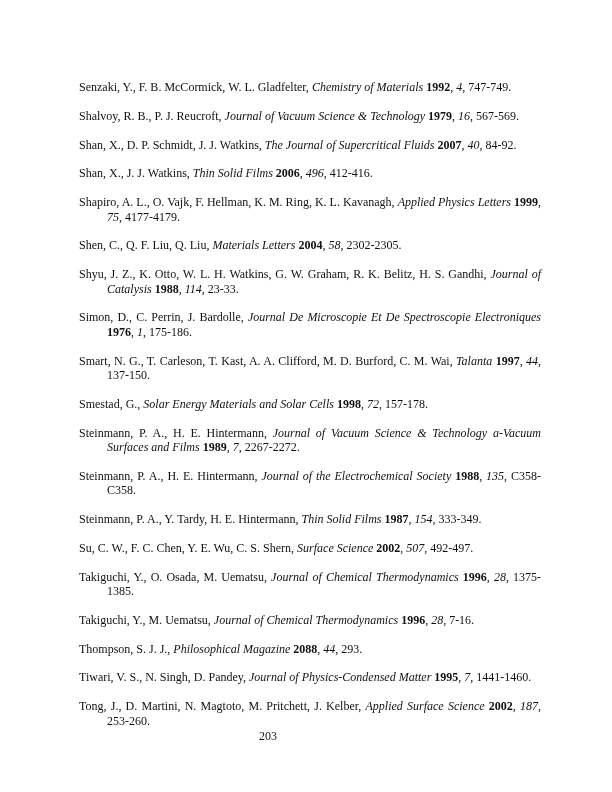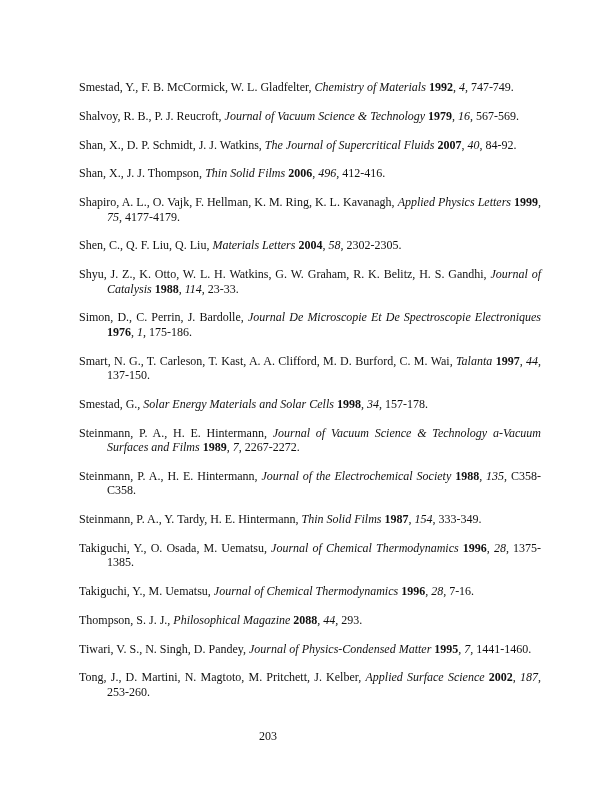--- a/index.html
+++ b/index.html
@@ -41,33 +41,34 @@
       top: 729px;
       text-align: center;
       font-size: 12px;
       line-height: 14px;
     }
   </style>
 </head>
 <body>
 
 <ul class="refs">
-  <li class="ref"><span>Smestad, Y., F. B. McCormick, W. L. Gladfelter, </span><i>Chemistry of Materials</i> <b>1992</b>, <i>4</i>, <span>747-749.</span></li>
+  <li class="ref"><span>Senzaki, Y., F. B. McCormick, W. L. Gladfelter, </span><i>Chemistry of Materials</i> <b>1992</b>, <i>4</i>, <span>747-749.</span></li>
   <li class="ref"><span>Shalvoy, R. B., P. J. Reucroft, </span><i>Journal of Vacuum Science &amp; Technology</i> <b>1979</b>, <i>16</i>, <span>567-569.</span></li>
   <li class="ref"><span>Shan, X., D. P. Schmidt, J. J. Watkins, </span><i>The Journal of Supercritical Fluids</i> <b>2007</b>, <i>40</i>, <span>84-92.</span></li>
-  <li class="ref"><span>Shan, X., J. J. Thompson, </span><i>Thin Solid Films</i> <b>2006</b>, <i>496</i>, <span>412-416.</span></li>
+  <li class="ref"><span>Shan, X., J. J. Watkins, </span><i>Thin Solid Films</i> <b>2006</b>, <i>496</i>, <span>412-416.</span></li>
   <li class="ref"><span>Shapiro, A. L., O. Vajk, F. Hellman, K. M. Ring, K. L. Kavanagh, </span><i>Applied Physics Letters</i> <b>1999</b>, <i>75</i>, <span>4177-4179.</span></li>
   <li class="ref"><span>Shen, C., Q. F. Liu, Q. Liu, </span><i>Materials Letters</i> <b>2004</b>, <i>58</i>, <span>2302-2305.</span></li>
   <li class="ref"><span>Shyu, J. Z., K. Otto, W. L. H. Watkins, G. W. Graham, R. K. Belitz, H. S. Gandhi, </span><i>Journal of Catalysis</i> <b>1988</b>, <i>114</i>, <span>23-33.</span></li>
   <li class="ref"><span>Simon, D., C. Perrin, J. Bardolle, </span><i>Journal De Microscopie Et De Spectroscopie Electroniques</i> <b>1976</b>, <i>1</i>, <span>175-186.</span></li>
   <li class="ref"><span>Smart, N. G., T. Carleson, T. Kast, A. A. Clifford, M. D. Burford, C. M. Wai, </span><i>Talanta</i> <b>1997</b>, <i>44</i>, <span>137-150.</span></li>
-  <li class="ref"><span>Smestad, G., </span><i>Solar Energy Materials and Solar Cells</i> <b>1998</b>, <i>34</i>, <span>157-178.</span></li>
+  <li class="ref"><span>Smestad, G., </span><i>Solar Energy Materials and Solar Cells</i> <b>1998</b>, <i>72</i>, <span>157-178.</span></li>
   <li class="ref"><span>Steinmann, P. A., H. E. Hintermann, </span><i>Journal of Vacuum Science &amp; Technology a-Vacuum Surfaces and Films</i> <b>1989</b>, <i>7</i>, <span>2267-2272.</span></li>
   <li class="ref"><span>Steinmann, P. A., H. E. Hintermann, </span><i>Journal of the Electrochemical Society</i> <b>1988</b>, <i>135</i>, <span>C358-C358.</span></li>
   <li class="ref"><span>Steinmann, P. A., Y. Tardy, H. E. Hintermann, </span><i>Thin Solid Films</i> <b>1987</b>, <i>154</i>, <span>333-349.</span></li>
+  <li class="ref"><span>Su, C. W., F. C. Chen, Y. E. Wu, C. S. Shern, </span><i>Surface Science</i> <b>2002</b>, <i>507</i>, <span>492-497.</span></li>
   <li class="ref"><span>Takiguchi, Y., O. Osada, M. Uematsu, </span><i>Journal of Chemical Thermodynamics</i> <b>1996</b>, <i>28</i>, <span>1375-1385.</span></li>
   <li class="ref"><span>Takiguchi, Y., M. Uematsu, </span><i>Journal of Chemical Thermodynamics</i> <b>1996</b>, <i>28</i>, <span>7-16.</span></li>
   <li class="ref"><span>Thompson, S. J. J., </span><i>Philosophical Magazine</i> <b>2088</b>, <i>44</i>, <span>293.</span></li>
   <li class="ref"><span>Tiwari, V. S., N. Singh, D. Pandey, </span><i>Journal of Physics-Condensed Matter</i> <b>1995</b>, <i>7</i>, <span>1441-1460.</span></li>
   <li class="ref"><span>Tong, J., D. Martini, N. Magtoto, M. Pritchett, J. Kelber, </span><i>Applied Surface Science</i> <b>2002</b>, <i>187</i>, <span>253-260.</span></li>
 </ul>
 
 <div class="page-number">203</div>
 
 </body></html>

